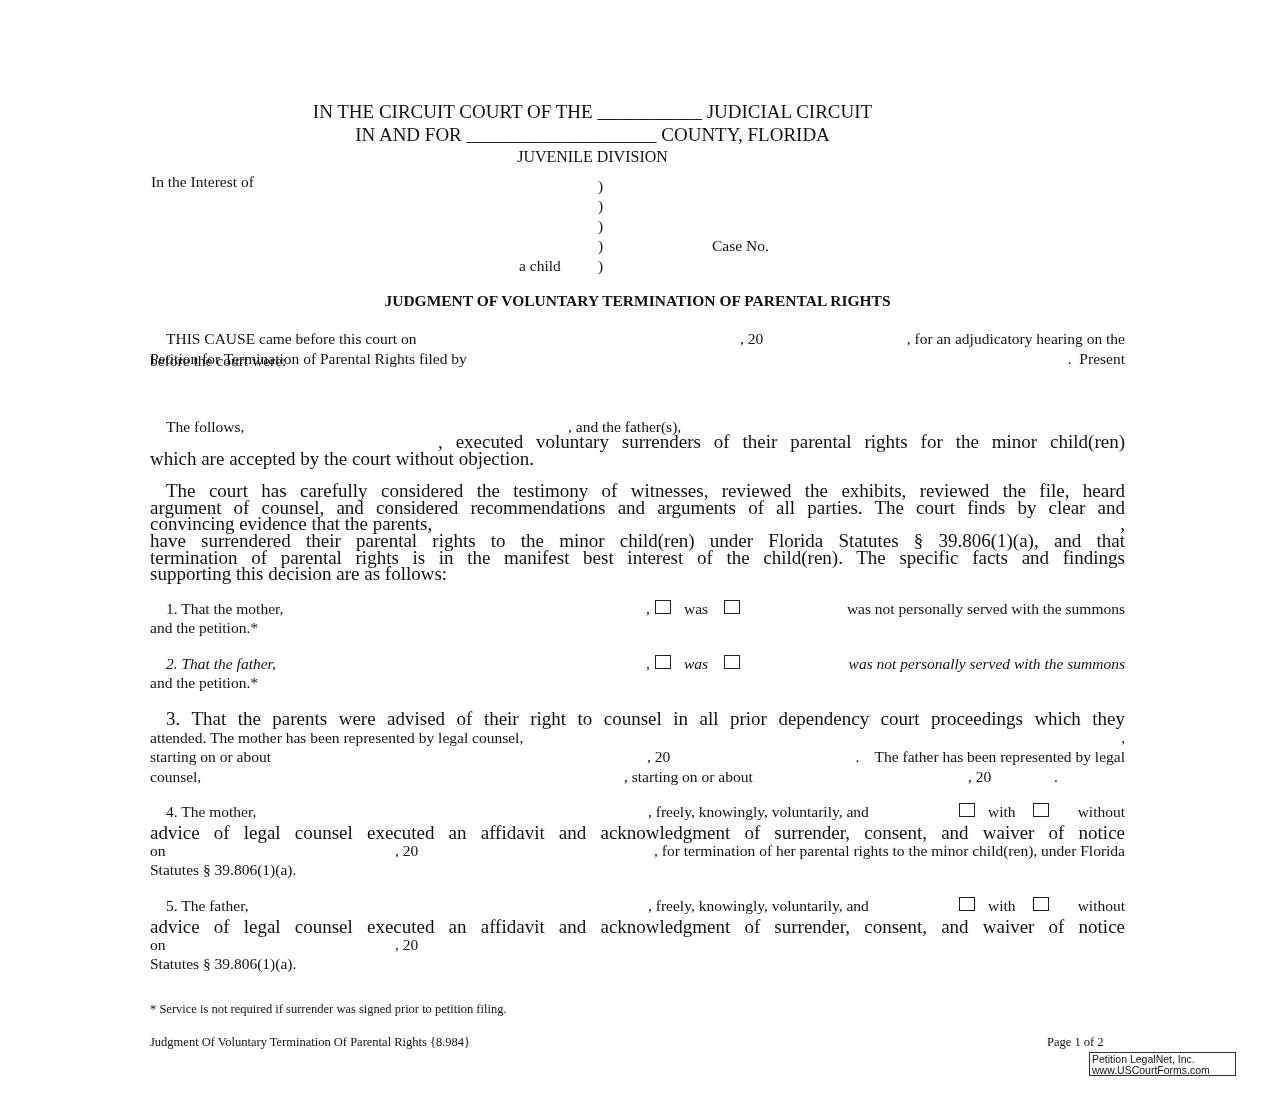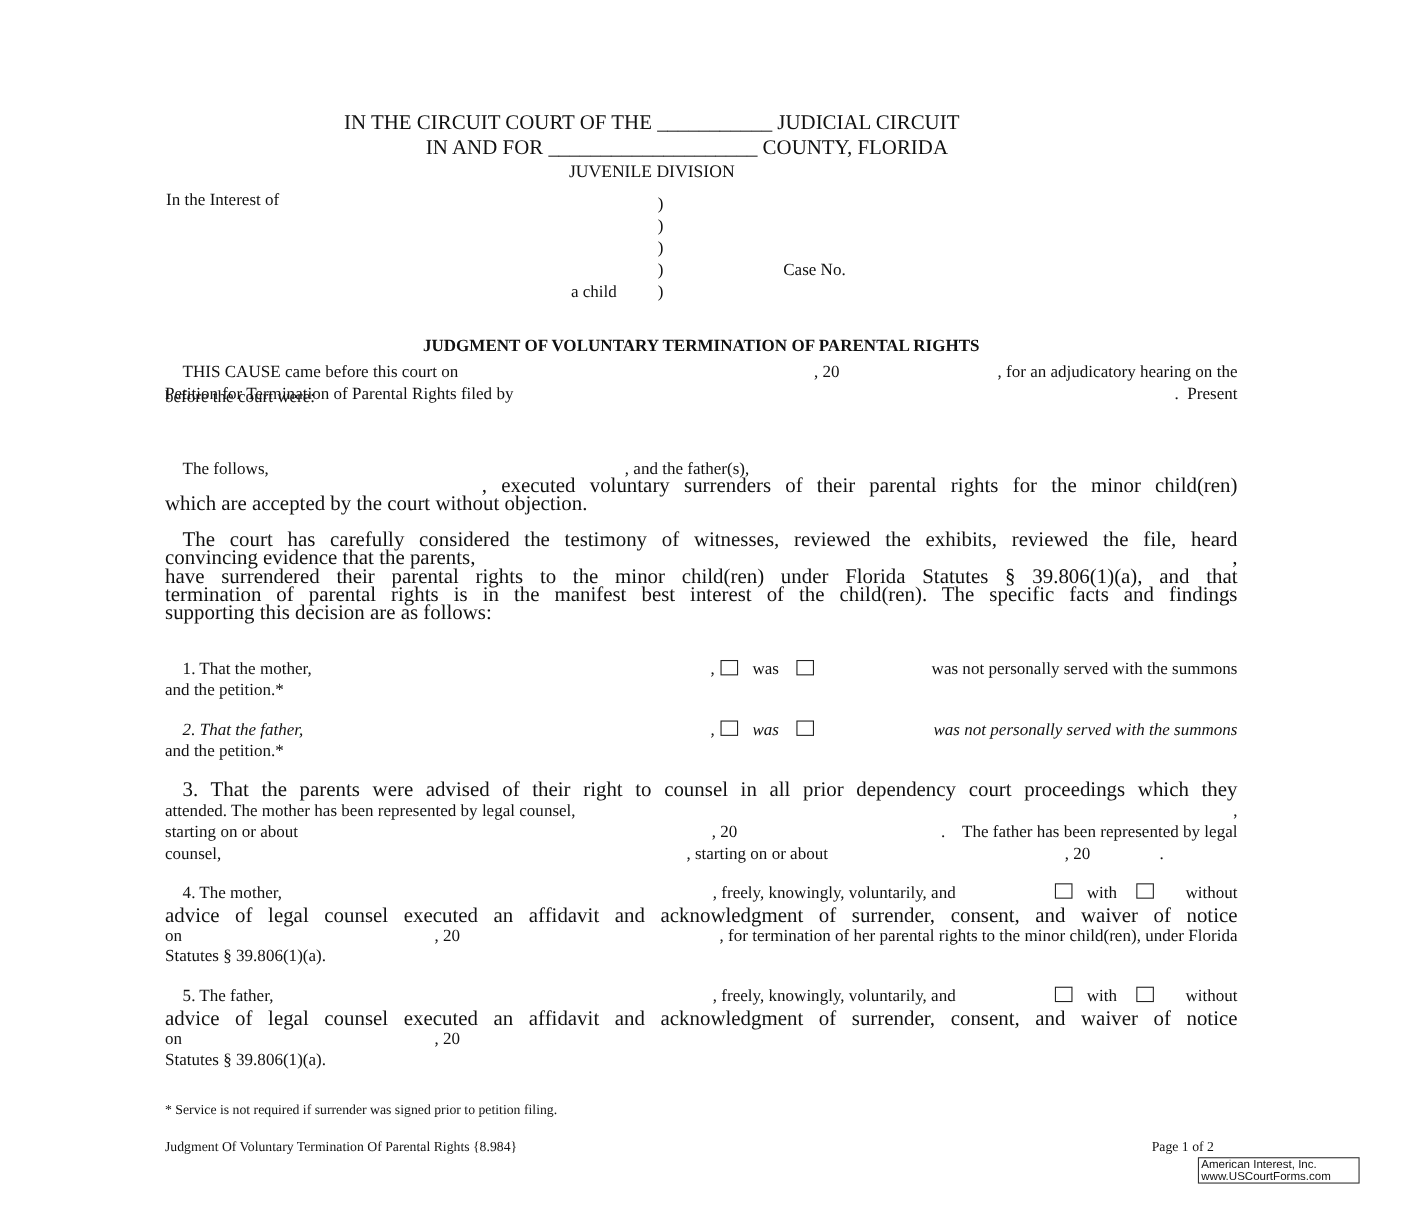--- a/index.html
+++ b/index.html
@@ -14,33 +14,33 @@
   .cb { display: inline-block; width: 16px; height: 14px; border: 1.3px solid #222; vertical-align: -2px; box-sizing: border-box; }
   .title { font-weight: bold; font-size: 15.5px; left: 0; width: 1275px; text-align: center; }
   .footnote { font-size: 12.5px; }
   .stamp { position: absolute; left: 1089px; top: 1052px; width: 147px; height: 24px; border: 1px solid #333;
            font-family: "Liberation Sans", "DejaVu Sans", sans-serif; font-size: 10.5px; line-height: 11px; padding: 1px 2px; box-sizing: border-box; }
 </style>
 </head>
 <body>
 
 <div class="abs hdr" style="top:101px;">IN THE CIRCUIT COURT OF THE ___________ JUDICIAL CIRCUIT</div>
-<div class="abs hdr" style="top:124px;padding-left:32px;">IN AND FOR ____________________ COUNTY, FLORIDA</div>
+<div class="abs hdr" style="top:124px;">IN AND FOR ____________________ COUNTY, FLORIDA</div>
 <div class="abs hdr" style="top:148px; font-size:16px;">JUVENILE DIVISION</div>
 
 <div class="abs t15" style="left:151px; top:173px;">In the Interest of</div>
 <div class="abs t15" style="left:598px; top:177px;">)</div>
 <div class="abs t15" style="left:598px; top:197px;">)</div>
 <div class="abs t15" style="left:598px; top:217px;">)</div>
 <div class="abs t15" style="left:598px; top:237px;">)</div>
 <div class="abs t15" style="left:598px; top:257px;">)</div>
 <div class="abs t15" style="left:712px; top:237px;">Case No.</div>
 <div class="abs t15" style="left:519px; top:257px;">a child</div>
 
-<div class="abs title" style="top:306px;">JUDGMENT OF VOLUNTARY TERMINATION OF PARENTAL RIGHTS</div>
+<div class="abs title" style="top:292px;">JUDGMENT OF VOLUNTARY TERMINATION OF PARENTAL RIGHTS</div>
 
 <div class="line" style="top:330px;">
   <span style="left:16px;">THIS CAUSE came before this court on</span>
   <span style="left:590px;">, 20</span>
   <span style="right:0;">, for an adjudicatory hearing on the</span>
 </div>
 <div class="line" style="top:350px;">
   <span style="left:0;">Petition for Termination of Parental Rights filed by</span>
   <span style="right:0;">.  Present</span>
 </div>
@@ -52,20 +52,21 @@
   <span style="left:16px;">The follows,</span>
   <span style="left:418px;">, and the father(s),</span>
 </div>
 <div class="just" style="top:434px;">
   <div style="padding-left:288px; text-align:justify; text-align-last:justify;">, executed voluntary surrenders of their parental rights for the minor child(ren)</div>
   <div>which are accepted by the court without objection.</div>
 </div>
 
 <div class="just" style="top:483px;">
   <div style="padding-left:16px; text-align-last:justify;">The court has carefully considered the testimony of witnesses, reviewed the exhibits, reviewed the file, heard</div>
+  <div style="text-align-last:justify;">argument of counsel, and considered recommendations and arguments of all parties. The court finds by clear and</div>
   <div style="position:relative; height:17px;">
     <span style="position:absolute; left:0; white-space:pre;">convincing evidence that the parents,</span>
     <span style="position:absolute; right:0; white-space:pre;">,</span>
   </div>
   <div style="text-align-last:justify;">have surrendered their parental rights to the minor child(ren) under Florida Statutes § 39.806(1)(a), and that</div>
   <div style="text-align-last:justify;">termination of parental rights is in the manifest best interest of the child(ren). The specific facts and findings</div>
   <div>supporting this decision are as follows:</div>
 </div>
 
 <div class="line" style="top:600px;">
@@ -147,15 +148,15 @@
   <span style="left:245px;">, 20</span>
 </div>
 <div class="line" style="top:955px;">
   <span style="left:0;">Statutes § 39.806(1)(a).</span>
 </div>
 
 <div class="abs footnote" style="left:150px; top:1002px;">* Service is not required if surrender was signed prior to petition filing.</div>
 <div class="abs footnote" style="left:150px; top:1035px;">Judgment Of Voluntary Termination Of Parental Rights {8.984}</div>
 <div class="abs footnote" style="left:1047px; top:1035px;">Page 1 of 2</div>
 <div class="stamp">
-  <div>American Interest, Inc.</div>
+  <div>Petition LegalNet, Inc.</div>
   <div>www.USCourtForms.com</div>
 </div>
 
 </body></html>

